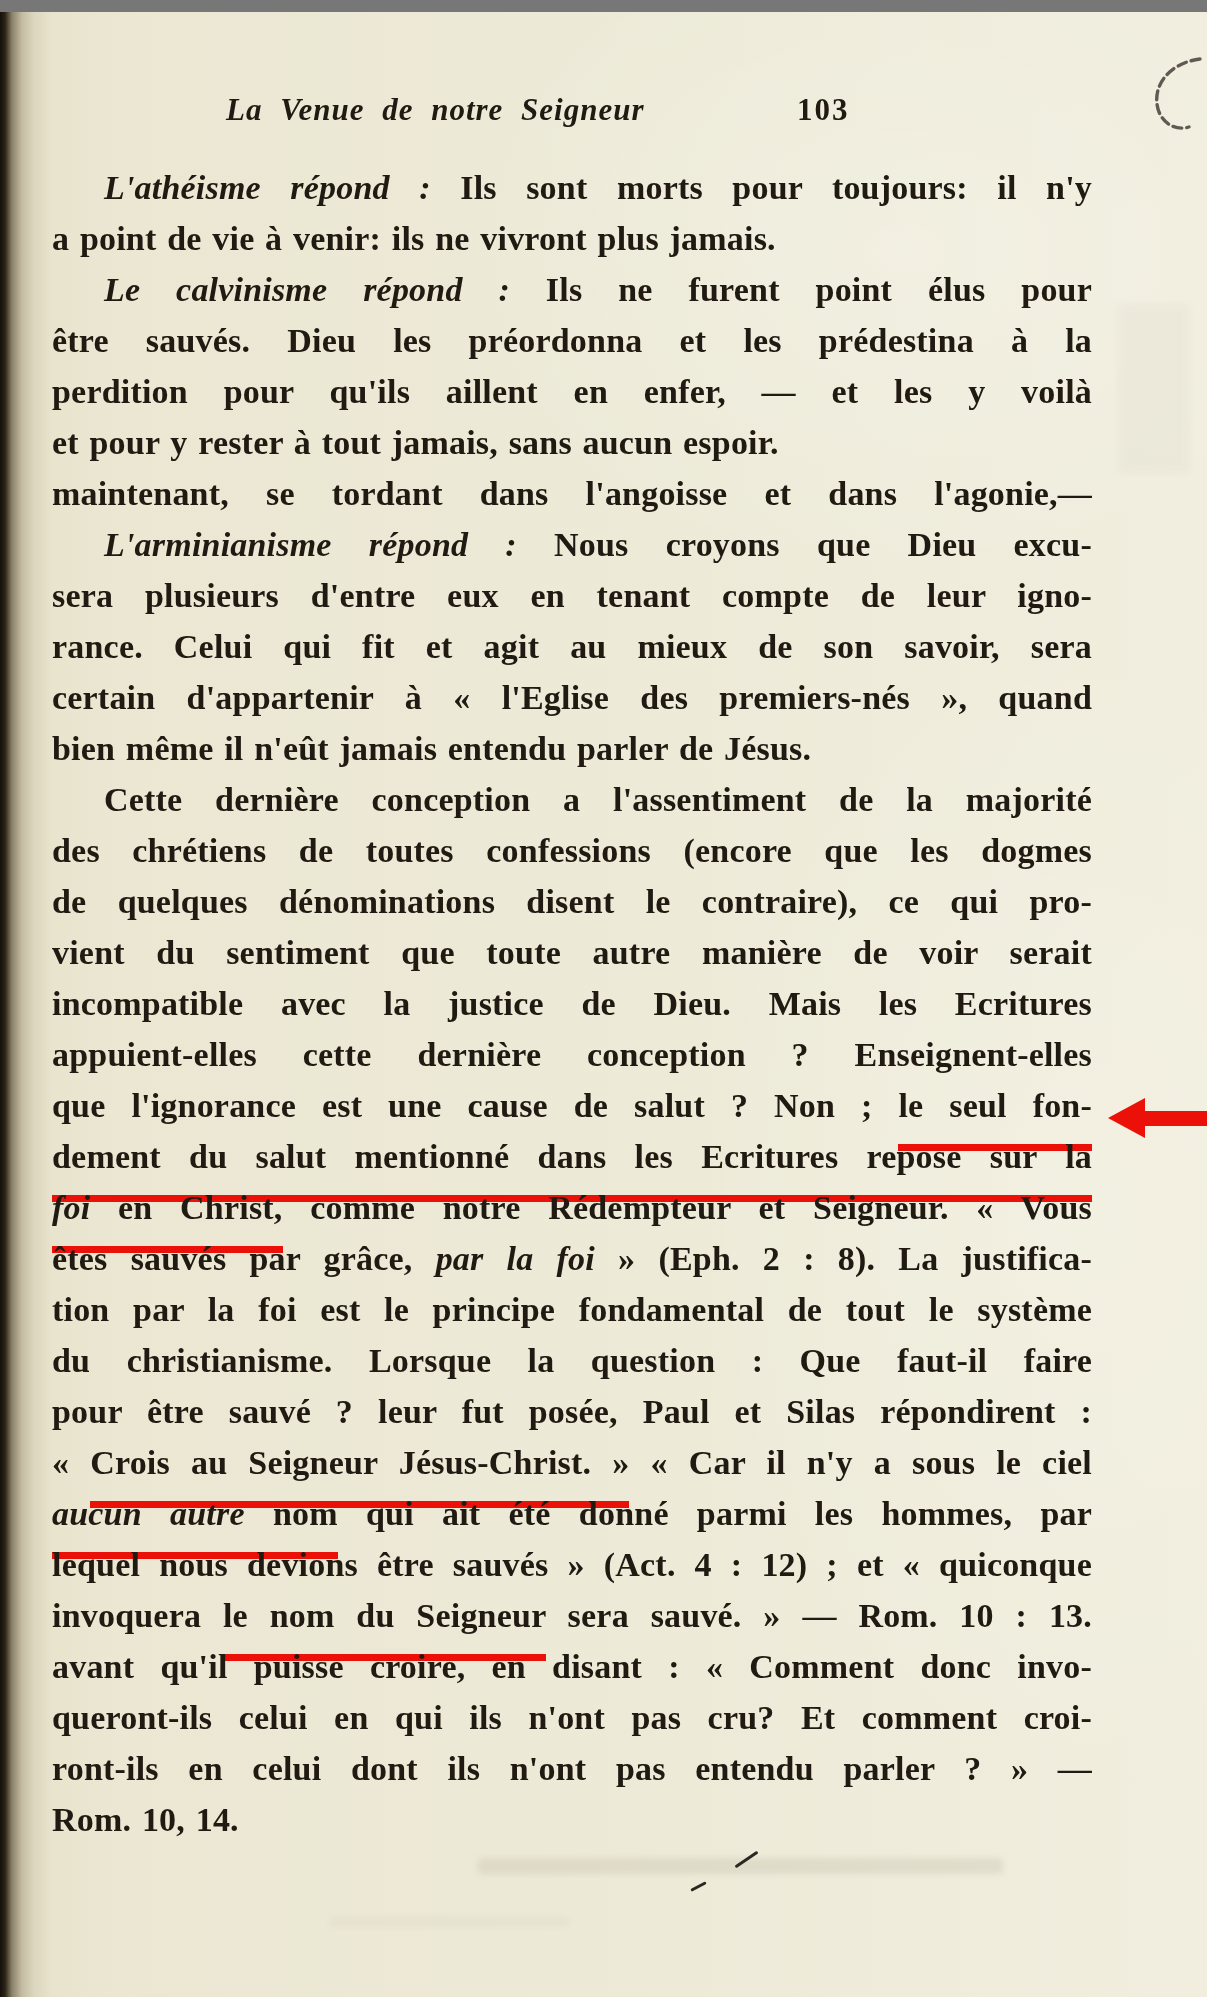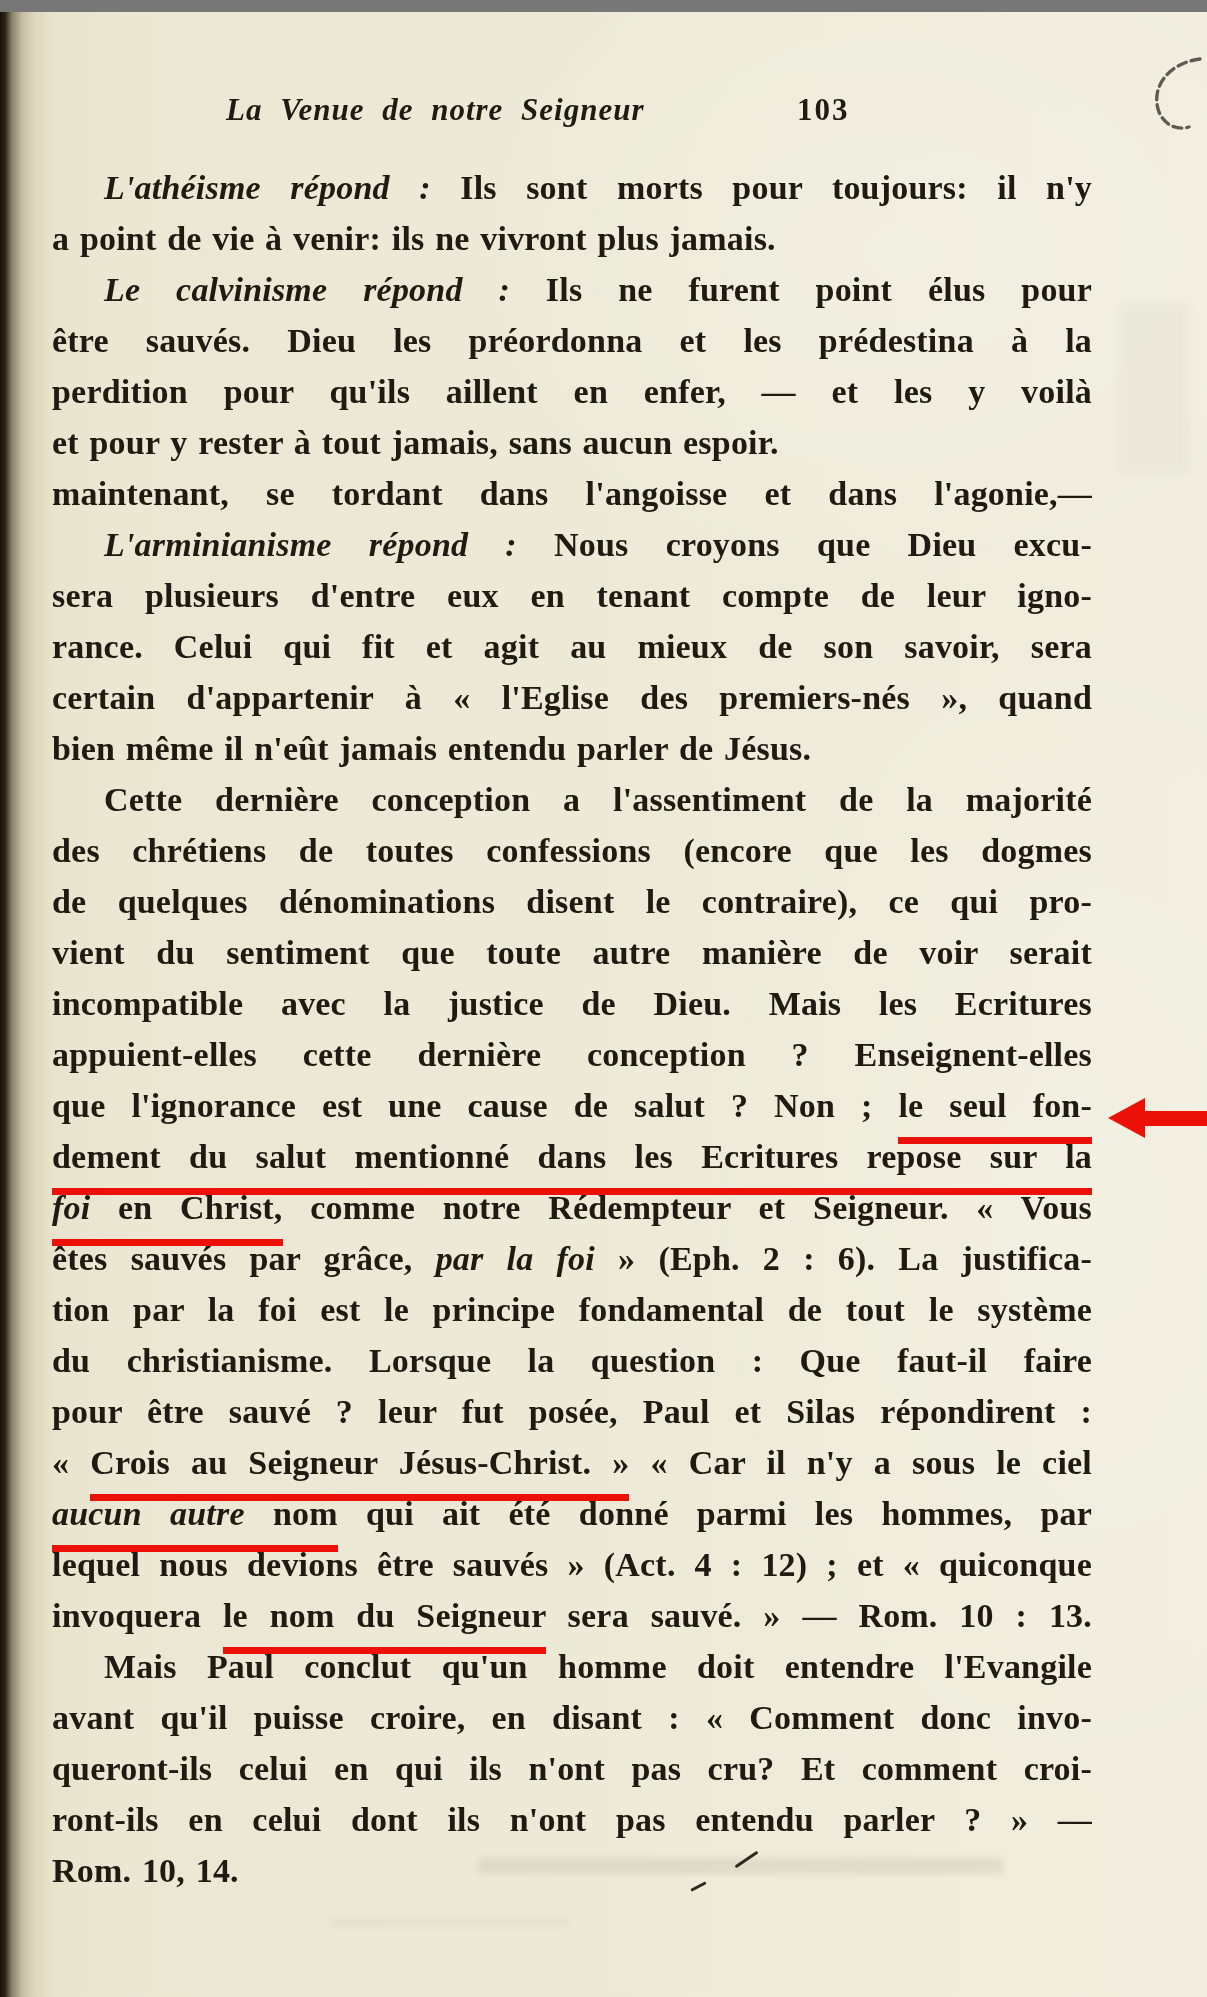--- a/index.html
+++ b/index.html
@@ -40,21 +40,21 @@
     height:51px;line-height:51px;
     font-size:34px;font-weight:bold;
     letter-spacing:0.2px;word-spacing:2px;
     white-space:normal;overflow:visible;
   }
   .j{text-align:justify;text-align-last:justify;}
   .ind{text-indent:52px;}
   .it{font-style:italic;}
   .redline{
     border-bottom:7px solid #ec1108;
-    padding-bottom:13px;
+    padding-bottom:20px;
   }
   
   .arrow{position:absolute;left:1108px;top:1084px;}
   
   .penmark{position:absolute;left:1146px;top:38px;opacity:0.85;}
   
   .ghost{position:absolute;background:#938d76;opacity:0.16;filter:blur(3px);border-radius:4px;}
   .g1{left:478px;top:1846px;width:525px;height:16px;}
   .g2{left:1118px;top:292px;width:72px;height:170px;opacity:0.05;}
   .g3{left:330px;top:1905px;width:240px;height:10px;opacity:0.07;}
@@ -96,31 +96,30 @@
       <div>
         <div class="line j ind"><span>Cette dernière conception a l'assentiment de la majorité</span></div>
         <div class="line j"><span>des chrétiens de toutes confessions (encore que les dogmes</span></div>
         <div class="line j"><span>de quelques dénominations disent le contraire), ce qui pro-</span></div>
         <div class="line j"><span>vient du sentiment que toute autre manière de voir serait</span></div>
         <div class="line j"><span>incompatible avec la justice de Dieu. Mais les Ecritures</span></div>
         <div class="line j"><span>appuient-elles cette dernière conception ? Enseignent-elles</span></div>
         <div class="line j"><span>que l'ignorance est une cause de salut ? Non ; </span><span class="redline">le seul fon-</span></div>
         <div class="line j"><span class="redline">dement du salut mentionné dans les Ecritures repose sur la</span></div>
         <div class="line j"><span class="it redline">foi</span><span class="redline"> en Christ,</span><span> comme notre Rédempteur et Seigneur. « Vous</span></div>
-        <div class="line j"><span>êtes sauvés par grâce, </span><span class="it">par la foi</span><span> » (Eph. 2 : 6). La justifica-</span></div>
+        <div class="line j"><span>êtes sauvés par grâce, </span><span class="it">par la foi</span><span> » (Eph. 2 : 8). La justifica-</span></div>
         <div class="line j"><span>tion par la foi est le principe fondamental de tout le système</span></div>
         <div class="line j"><span>du christianisme. Lorsque la question : Que faut-il faire</span></div>
         <div class="line j"><span>pour être sauvé ? leur fut posée, Paul et Silas répondirent :</span></div>
         <div class="line j"><span>« </span><span class="redline">Crois au Seigneur Jésus-Christ. »</span><span> « Car il n'y a sous le ciel</span></div>
         <div class="line j"><span class="it redline">aucun autre</span><span class="redline"> nom</span><span> qui ait été donné parmi les hommes, par</span></div>
         <div class="line j"><span>lequel nous devions être sauvés » (Act. 4 : 12) ; et « quiconque</span></div>
         <div class="line j"><span>invoquera </span><span class="redline">le nom du Seigneur</span><span> sera sauvé. » — Rom. 10 : 13.</span></div>
       </div>
       <div>
-        <div class="line j ind"><span>Mais Paul conclut qu'un homme doit entendre l'Evangile</span></div>
         <div class="line j"><span>avant qu'il puisse croire, en disant : « Comment donc invo-</span></div>
         <div class="line j"><span>queront-ils celui en qui ils n'ont pas cru? Et comment croi-</span></div>
         <div class="line j"><span>ront-ils en celui dont ils n'ont pas entendu parler ? » —</span></div>
         <div class="line"><span>Rom. 10, 14.</span></div>
       </div>
     </div>
 
   <svg class="arrow" width="99" height="44" viewBox="0 0 99 44">
     <polygon points="0,22 37,2 37,15 99,15 99,30 37,30 37,42" fill="#ec1108"></polygon>
   </svg>

